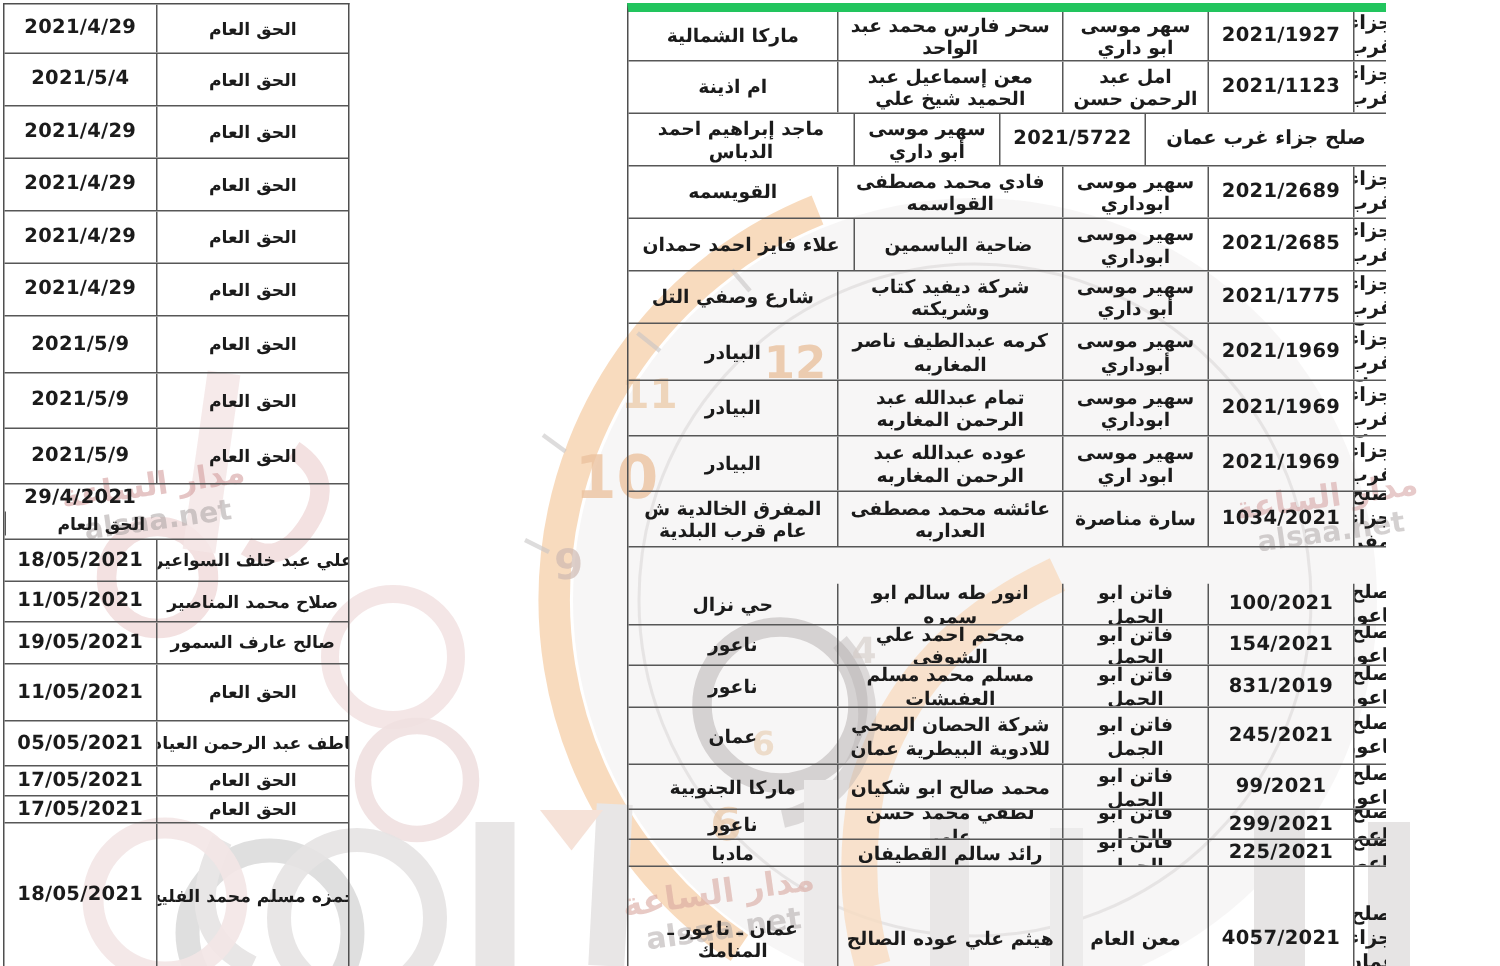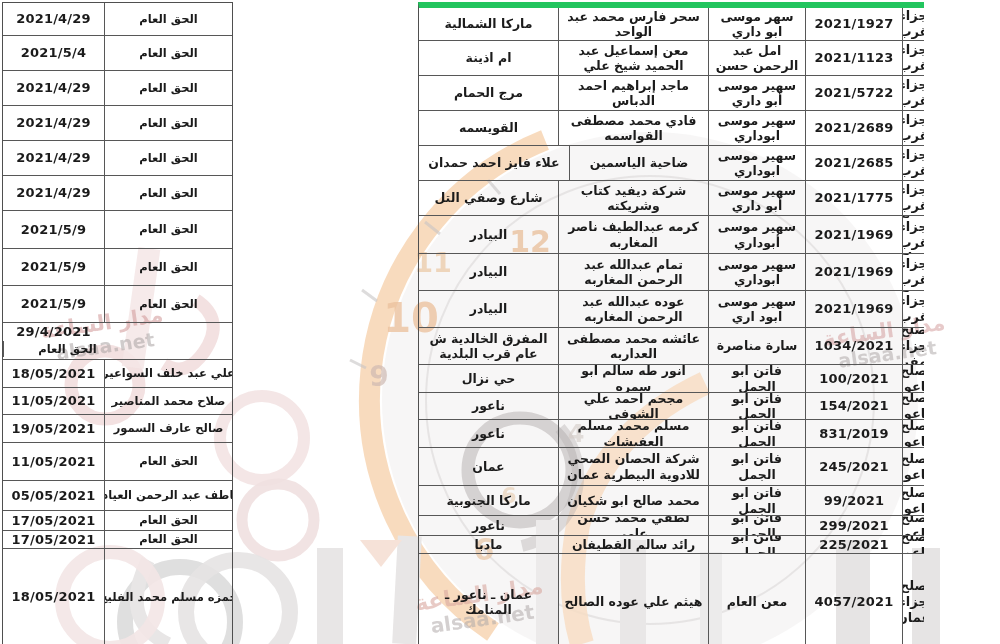--- a/index.html
+++ b/index.html
@@ -181,21 +181,20 @@
         <div class="cell c-court" dir="rtl">صلح جزاء غرب عمان</div>
       </div>
       <div class="row" style="height: 35px;">
         <div class="cell c-loc" dir="rtl">ام اذينة</div>
         <div class="cell c-def" dir="rtl">معن إسماعيل عبد الحميد شيخ علي</div>
         <div class="cell c-pla" dir="rtl">امل عبد الرحمن حسن</div>
         <div class="cell c-num" dir="ltr">2021/1123</div>
         <div class="cell c-court" dir="rtl">صلح جزاء غرب عمان</div>
       </div>
       <div class="row" style="height: 35px;">
-        <div class="cell c-loc" dir="rtl">مرج الحمام</div>
         <div class="cell c-def" dir="rtl">ماجد إبراهيم احمد الدباس</div>
         <div class="cell c-pla" dir="rtl">سهير موسى أبو داري</div>
         <div class="cell c-num" dir="ltr">2021/5722</div>
         <div class="cell c-court" dir="rtl">صلح جزاء غرب عمان</div>
       </div>
       <div class="row" style="height: 35px;">
         <div class="cell c-loc" dir="rtl">القويسمه</div>
         <div class="cell c-def" dir="rtl">فادي محمد مصطفى القواسمه</div>
         <div class="cell c-pla" dir="rtl">سهير موسى ابوداري</div>
         <div class="cell c-num" dir="ltr">2021/2689</div>
@@ -236,21 +235,21 @@
         <div class="cell c-num" dir="ltr">2021/1969</div>
         <div class="cell c-court" dir="rtl">صلح جزاء غرب عمان</div>
       </div>
       <div class="row" style="height: 37px;">
         <div class="cell c-loc" dir="rtl">المفرق الخالدية ش عام قرب البلدية</div>
         <div class="cell c-def" dir="rtl">عائشه محمد مصطفى العداربه</div>
         <div class="cell c-pla" dir="rtl">سارة مناصرة</div>
         <div class="cell c-num" dir="ltr">1034/2021</div>
         <div class="cell c-court" dir="rtl">صلح جزاء المفرق</div>
       </div>
-      <div class="row" style="height: 28px;">
+      <div class="row" style="height: 28px; margin-top: 24px;">
         <div class="cell c-loc" dir="rtl">حي نزال</div>
         <div class="cell c-def" dir="rtl">انور طه سالم ابو سمره</div>
         <div class="cell c-pla" dir="rtl">فاتن ابو الجمل</div>
         <div class="cell c-num" dir="ltr">100/2021</div>
         <div class="cell c-court" dir="rtl">صلح ناعور</div>
       </div>
       <div class="row" style="height: 27px;">
         <div class="cell c-loc" dir="rtl">ناعور</div>
         <div class="cell c-def" dir="rtl">مجحم احمد علي الشوفي</div>
         <div class="cell c-pla" dir="rtl">فاتن ابو الجمل</div>

